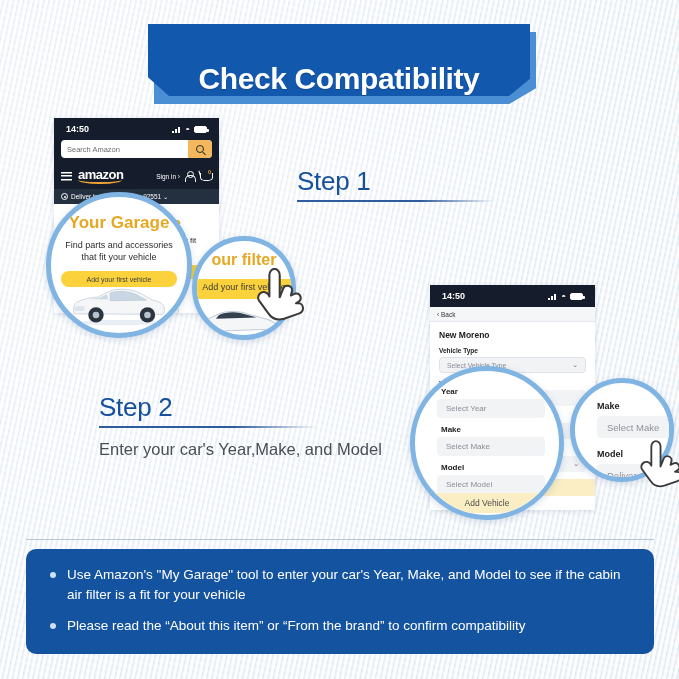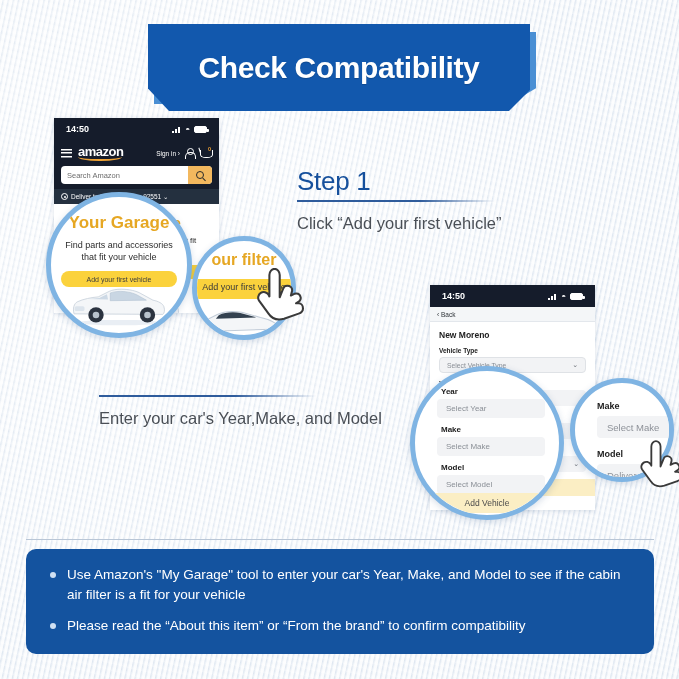--- a/index.html
+++ b/index.html
@@ -34,24 +34,24 @@
   #banner-shadow {
     position: absolute;
     left: 6px; top: 8px;
     width: 382px; height: 72px;
     background: #4a8fd4;
     clip-path: polygon(0 0, 100% 0, 100% 78%, 93% 100%, 0 100%);
   }
   #banner {
     position: absolute;
     left: 0; top: 0;
-    width: 382px; height: 87px;
+    width: 382px; height: 72px;
     background: #1258ad;
     clip-path: polygon(0 0, 100% 0, 100% 76%, 94.5% 100%, 5.5% 100%, 0 74%);
-    display: flex; align-items: center; justify-content: center;
+    display: flex; align-items: flex-end; justify-content: center;
   }
   #banner-title {
     color: #ffffff;
     font-size: 30px;
     font-weight: bold;
     letter-spacing: -0.4px;
     text-shadow: 0 1px 1px rgba(0,0,0,.18);
     white-space: nowrap;
   }
 
@@ -225,42 +225,42 @@
 
     <div class="statusbar">
       <div class="st-time">14:50</div>
       <div class="st-icons">
         <span class="ic-sig"></span>
         <span class="ic-wifi">◓</span>
         <span class="ic-bat"></span>
       </div>
     </div>
 
+    <div id="p1-searchrow">
+      <div id="p1-search">
+        <span id="p1-search-text">Search Amazon</span>
+        <span id="p1-search-btn">
+          <span class="ic-search"></span>
+        </span>
+      </div>
+    </div>
+
     <div id="p1-nav">
       <span class="hamburger"></span>
       <span class="amz-logo">
         <span>amazon</span>
         <span class="amz-smile"></span>
       </span>
       <span class="nav-right">
         <span class="signin">Sign in ›</span>
         <span class="ic-person"></span>
         <span class="ic-cart">
           <span class="cart-count">0</span>
         </span>
       </span>
-    </div>
-
-    <div id="p1-searchrow">
-      <div id="p1-search">
-        <span id="p1-search-text">Search Amazon</span>
-        <span id="p1-search-btn">
-          <span class="ic-search"></span>
-        </span>
-      </div>
     </div>
 
     <div id="p1-deliver">
       <span class="ic-pin"></span>
       <span id="p1-deliver-text">Deliver to Moreno Valley 92551 ⌄</span>
     </div>
 
     <div id="p1-body">
       <div id="p1-garage-title">Your Garage</div>
       <div id="p1-garage-sub">Find parts and accessories that fit your vehicle</div>
@@ -310,24 +310,24 @@
     </div>
   </div>
 
   <svg class="hand" style="left:252px; top:268px; width:52px; height:62px;" viewBox="0 0 60 72">
     <path d="M20 8c0-4 3-7 6-7s6 3 6 7v26l4-10c1-3 4-4 7-3 3 1 4 4 3 7l-1 4 4-2c3-1 6 0 7 3 1 2 0 5-2 6l-3 2 3 0c3 0 5 3 5 6 0 3-2 5-5 6l-17 6c-7 2-14 0-18-6L8 38c-2-3-1-7 2-9 3-2 7-1 9 2l1 2z" fill="#ffffff" stroke="#3a3a3a" stroke-width="2.4" stroke-linejoin="round"></path>
   </svg>
 
   <div class="step" id="step1">
     <div class="step-title">Step 1</div>
     <div class="step-rule"></div>
-    <div class="step-desc">Click “Add your first vehicle”</div>
   </div>
 
   <div class="step" id="step2">
+    <div class="step-title">Step 2</div>
     <div class="step-rule"></div>
     <div class="step-desc">Enter your car's Year,Make, and Model</div>
   </div>
 
   <div class="phone" id="phone2">
     <div class="statusbar">
       <div class="st-time">14:50</div>
       <div class="st-icons">
         <span class="ic-sig"></span>
         <span class="ic-wifi">◓</span>

